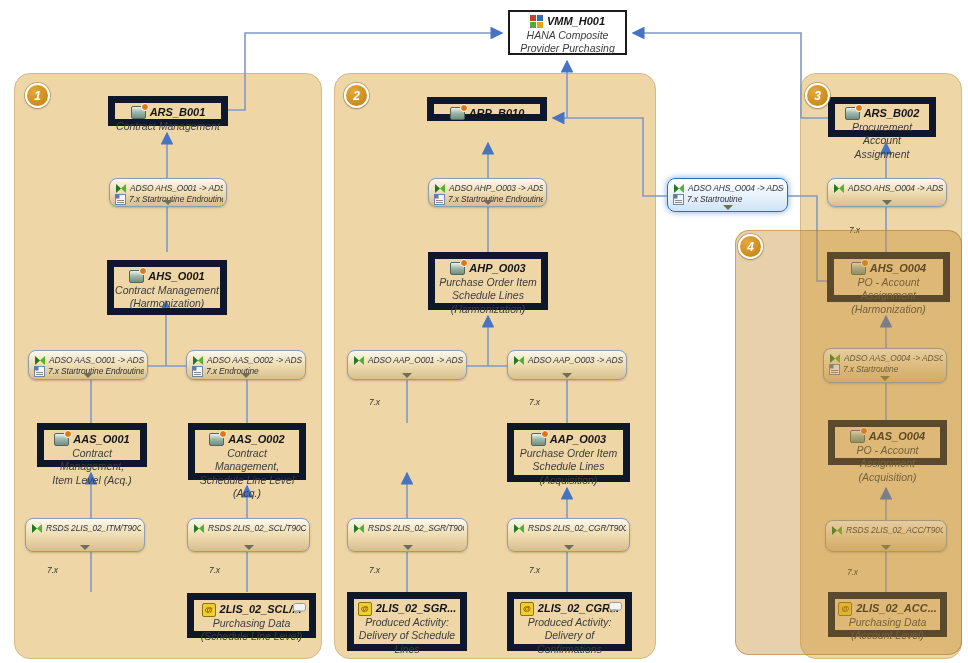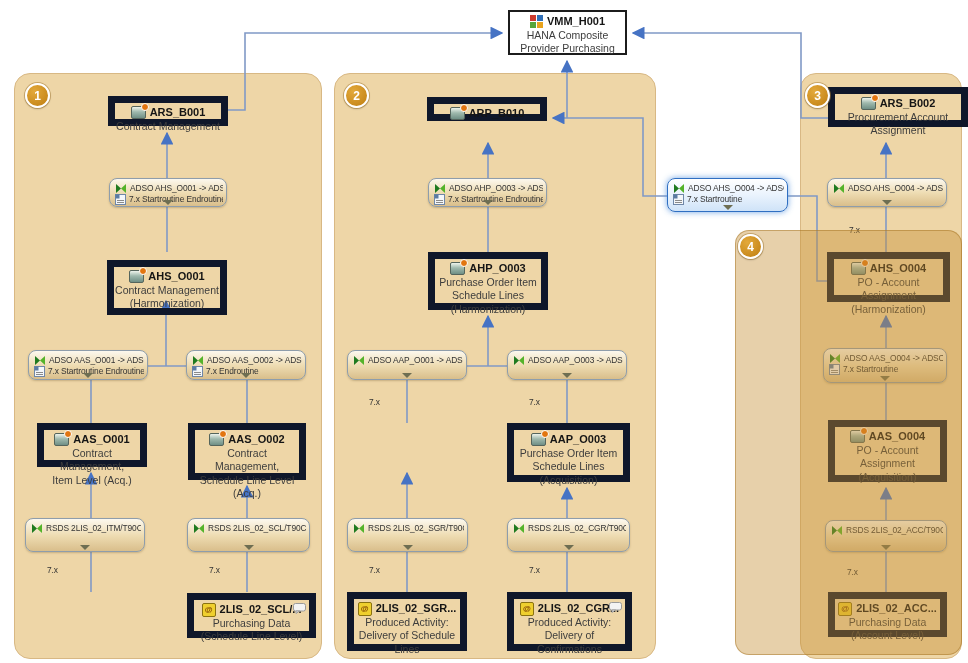--- a/index.html
+++ b/index.html
@@ -1,17 +1,17 @@
 <!DOCTYPE html>
 <html><head>
 <meta charset="utf-8">
 <style>
   html,body { margin:0; padding:0; background:#fff; }
   .canvas { position:relative; width:968px; height:663px; background:#ffffff;
-            font-family:"Liberation Sans",sans-serif; overflow:hidden; }
+            font-family:"Liberation Sans",sans-serif; overflow:hidden;font-style:italic; }
 
   .panel { position:absolute; background:#eed6a7; border:1px solid #d8b884; border-radius:16px; z-index:0; box-sizing:border-box; }
   .g4 { position:absolute; background:rgba(198,142,52,0.42); border:1px solid rgba(166,116,36,0.5); border-radius:14px; z-index:3; pointer-events:none; box-sizing:border-box; }
 
   .badge { position:absolute; width:21px; height:21px; border-radius:50%; z-index:4;
            background:radial-gradient(circle at 35% 30%, #e3a93b, #bf7e11);
            border:2px solid #fff; color:#fff; font-weight:bold; font-size:12px;
            display:flex; align-items:center; justify-content:center;
            box-shadow:0 0 0 1px rgba(170,130,60,.55), 0 1px 2px rgba(0,0,0,.25); }
 
@@ -384,21 +384,21 @@
             <rect x="0.5" y="0.5" width="10" height="10" fill="#f4f7fa" stroke="#6f87a8"></rect>
             <rect x="0.5" y="0.5" width="4" height="4" fill="#5c7ca3"></rect>
             <line x1="2" y1="6.5" x2="9" y2="6.5" stroke="#8a8a8a"></line>
             <line x1="2" y1="8.5" x2="9" y2="8.5" stroke="#8a8a8a"></line>
           </svg></span>
         <span>7.x Startroutine</span>
       </div>
     <span class="tri"></span>
   </div>
 
-  <div class="node" style="left:828px;top:87px;width:140px;height:40px">
+  <div class="node" style="left:828px;top:97px;width:108px;height:40px">
     <div class="ttl">
         <span class="ic ic-adso"></span>
         <span>ARS_B002</span>
       </div>
     <div class="dsc">Procurement Account
 Assignment</div>
   </div>
 
   <div class="trf" style="left:827px;top:178px;width:120px;height:29px">
     <div class="r">
@@ -437,21 +437,21 @@
             <rect x="0.5" y="0.5" width="10" height="10" fill="#f4f7fa" stroke="#6f87a8"></rect>
             <rect x="0.5" y="0.5" width="4" height="4" fill="#5c7ca3"></rect>
             <line x1="2" y1="6.5" x2="9" y2="6.5" stroke="#8a8a8a"></line>
             <line x1="2" y1="8.5" x2="9" y2="8.5" stroke="#8a8a8a"></line>
           </svg></span>
         <span>7.x Startroutine</span>
       </div>
     <span class="tri"></span>
   </div>
 
-  <div class="node" style="left:828px;top:420px;width:119px;height:62px">
+  <div class="node" style="left:828px;top:420px;width:119px;height:45px">
     <div class="ttl">
         <span class="ic ic-adso"></span>
         <span>AAS_O004</span>
       </div>
     <div class="dsc">PO - Account
 Assignment
 (Acquisition)</div>
   </div>
 
   <div class="trf" style="left:825px;top:520px;width:122px;height:32px">

